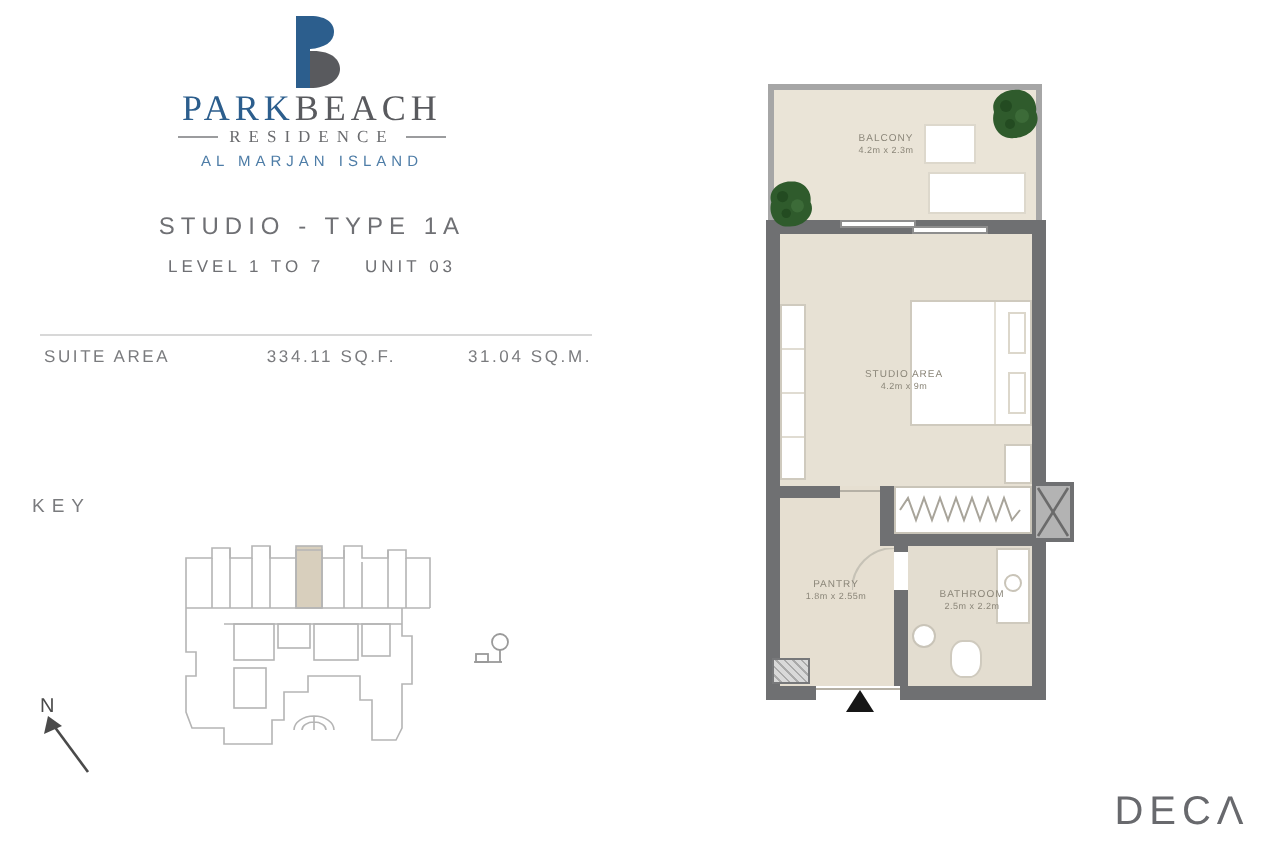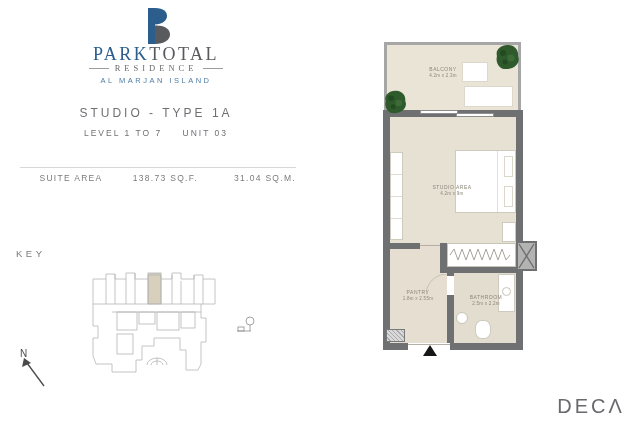--- a/index.html
+++ b/index.html
@@ -18,21 +18,21 @@
              font-family:"Liberation Serif",serif;font-size:8.5px;letter-spacing:4px;color:#6a6b6e;}
   .residence .dash{display:inline-block;width:20px;height:1px;background:#9b9c9e;margin:0 6px;}
   .location{position:absolute;top:76px;left:0;width:280px;font-size:7.5px;letter-spacing:2.5px;color:#4e7da7;}
   .unit-title{position:absolute;top:106px;left:0;width:280px;font-size:12px;letter-spacing:3px;color:#6f7074;}
   .unit-sub{position:absolute;top:128px;left:0;width:280px;font-size:8.5px;letter-spacing:2px;color:#6f7074;}
   .unit-sub span{margin:0 8px;}
 
   
   .area-table{position:absolute;left:20px;top:167px;width:276px;font-size:8.5px;letter-spacing:1.3px;color:#7a7b7e;}
   .arow{display:flex;border-top:1px solid #d8d8d8;padding:5px 0 5px 2px;align-items:baseline;}
-  .arow .lbl{flex:1;text-align:center;margin-left:12px;}
+  .arow .lbl{flex:1;text-align:left;}
   .arow .sqf{width:90px;text-align:right;margin-right:18px;}
   .arow .sqm{width:80px;text-align:right;}
 
   
   .key-label{position:absolute;left:16px;top:248px;width:280px;text-align:left;font-size:9.5px;
              letter-spacing:3.5px;color:#7a7b7e;}
   .keyplan{position:absolute;left:85px;top:264px;}
   .landmark{position:absolute;left:233px;top:314px;}
 
   
@@ -63,39 +63,39 @@
 </head>
 <body>
 
 <div class="leftcol">
   <svg class="monogram" width="40" height="38" viewBox="0 0 40 38">
     <rect x="12" y="1" width="7" height="36" fill="#2c5e8d"></rect>
     <path d="M19,1 C28,1 31,5 31,9 C31,14 26,17 19,17.5 Z" fill="#2c5e8d"></path>
     <path d="M19,18.5 C30,18 34,23 34,27.5 C34,33 28,37 19,37 Z" fill="#595a5e"></path>
   </svg>
   <div class="brandname">
-    <span class="park">PARK</span><span class="beach">TOTAL</span>
+    <span class="park">PARK</span><span class="beach">BEACH</span>
   </div>
   <div class="residence">
     <span class="dash"></span>
     <span>RESIDENCE</span>
     <span class="dash"></span>
   </div>
   <div class="location">AL MARJAN ISLAND</div>
   <div class="unit-title">STUDIO - TYPE 1A</div>
   <div class="unit-sub">
     <span>LEVEL 1 TO 7</span>
     <span>UNIT 03</span>
   </div>
 </div>
 
 <div class="area-table">
   <div class="arow">
     <span class="lbl">SUITE AREA</span>
-    <span class="sqf">138.73 SQ.F.</span>
+    <span class="sqf">334.11 SQ.F.</span>
     <span class="sqm">31.04 SQ.M.</span>
   </div>
 </div>
 
 <div class="key-label">KEY</div>
 <svg class="keyplan" width="150" height="115" viewBox="0 0 150 115">
   <g stroke="#b5b5b5" stroke-width="0.8" fill="none">
     <rect x="63" y="9" width="13" height="31" fill="#d8cfbd" stroke="#b5b5b5"></rect>
     <path d="M8,40 V15 h13 v-5 h9 v5 h11 v-6 h9 v6 h13 v-4 h13 v4 h11 v-6 h9 v6 h13 v-4 h9 v4 h12 V40"></path>
     <path d="M21,15 V40 M30,10 V40 M41,15 V40 M50,9 V40 M63,15 V40 M76,15 V40 M87,11 V40 M96,17 V40 M109,11 V40 M118,15 V40"></path>

